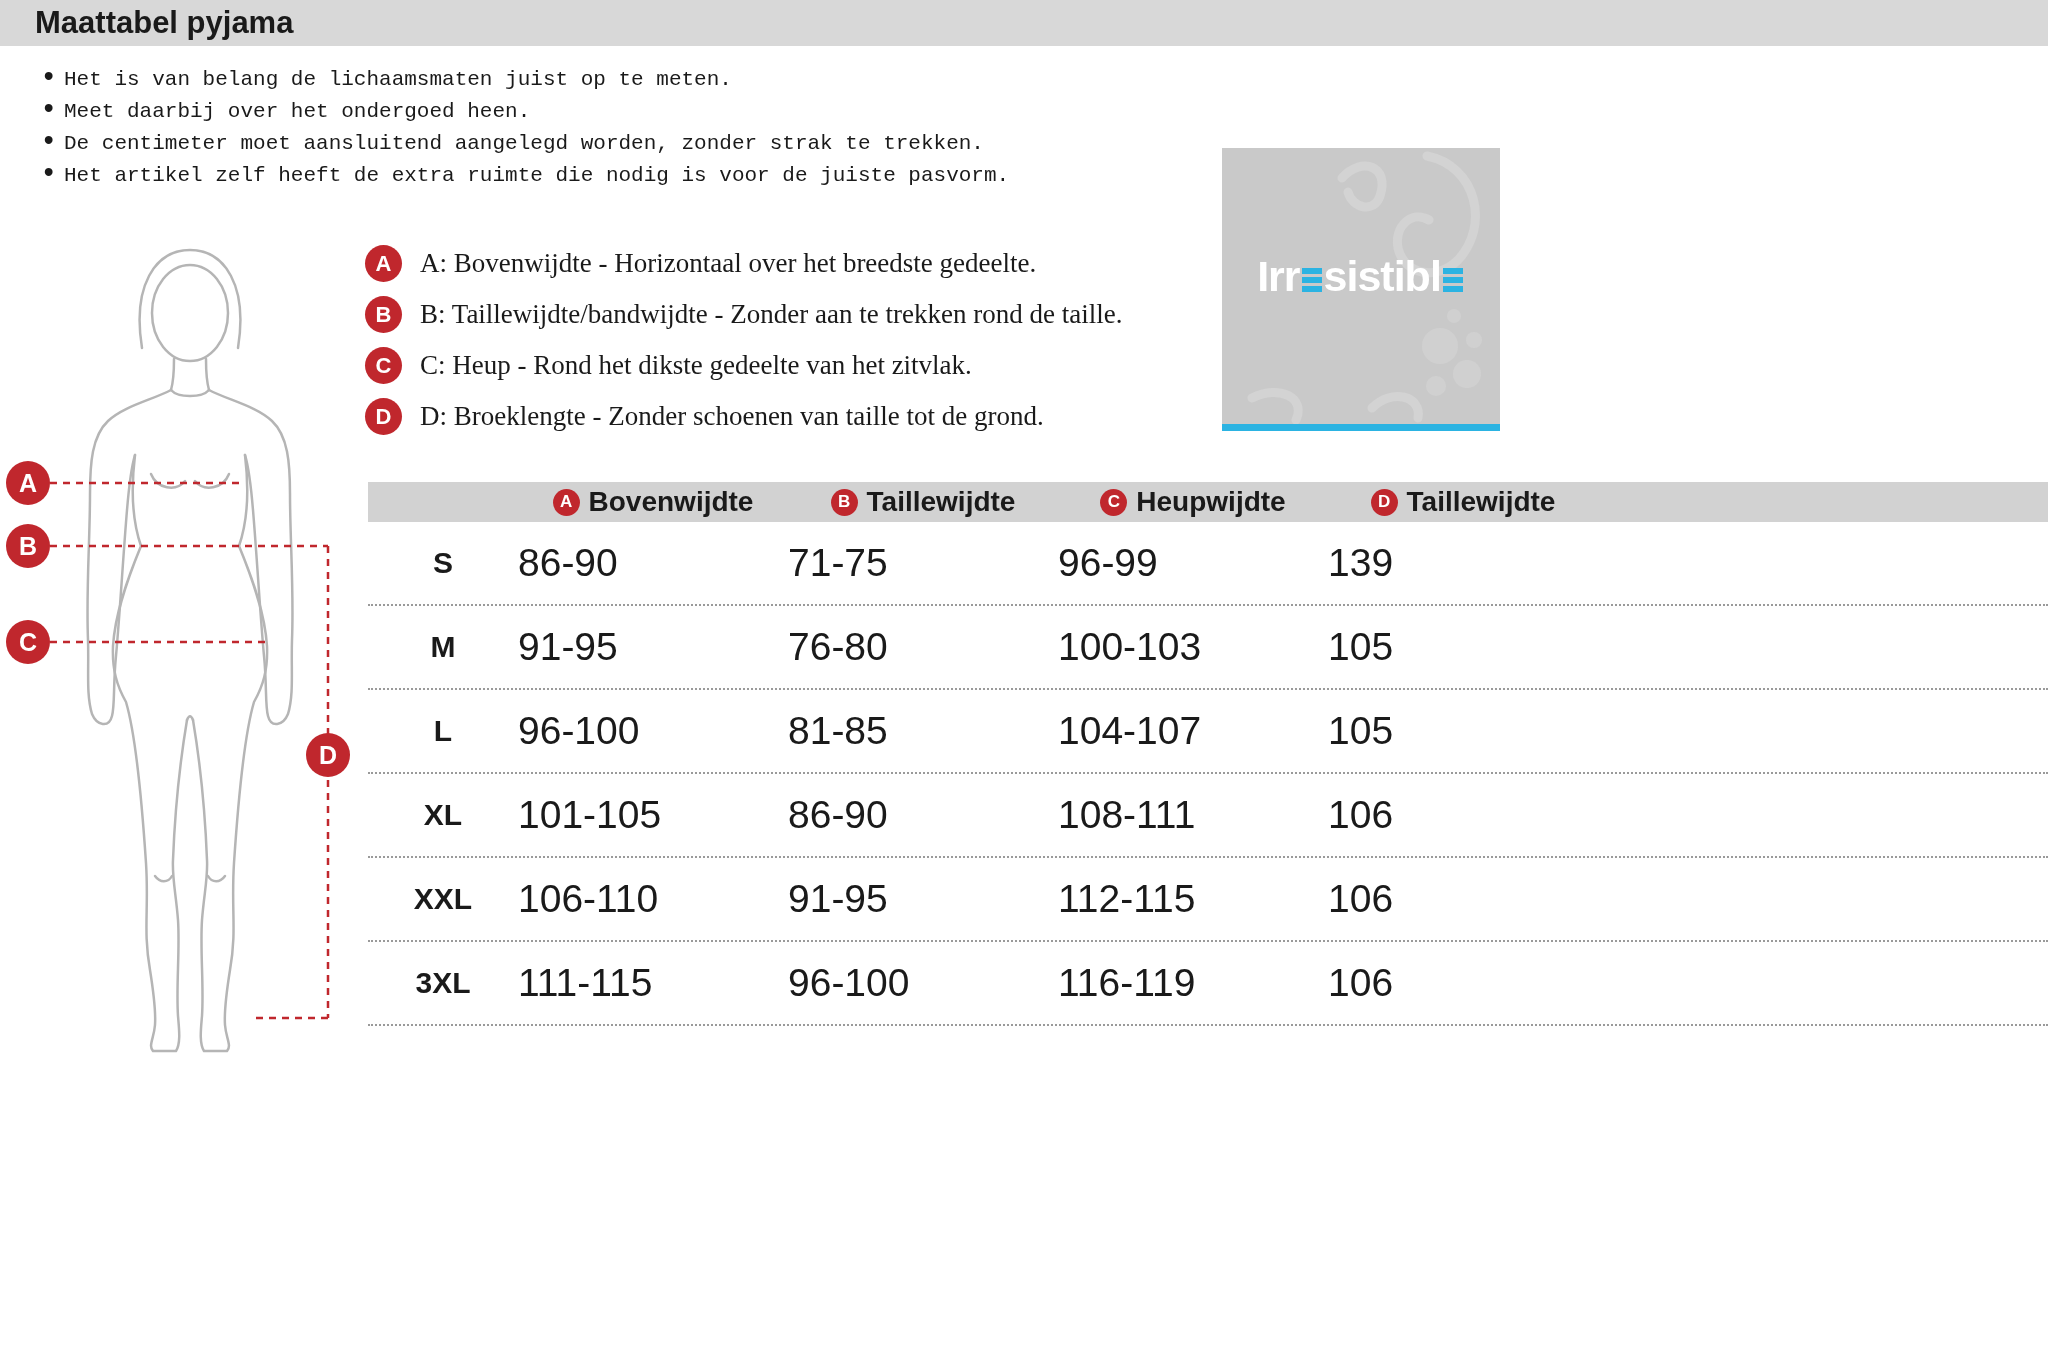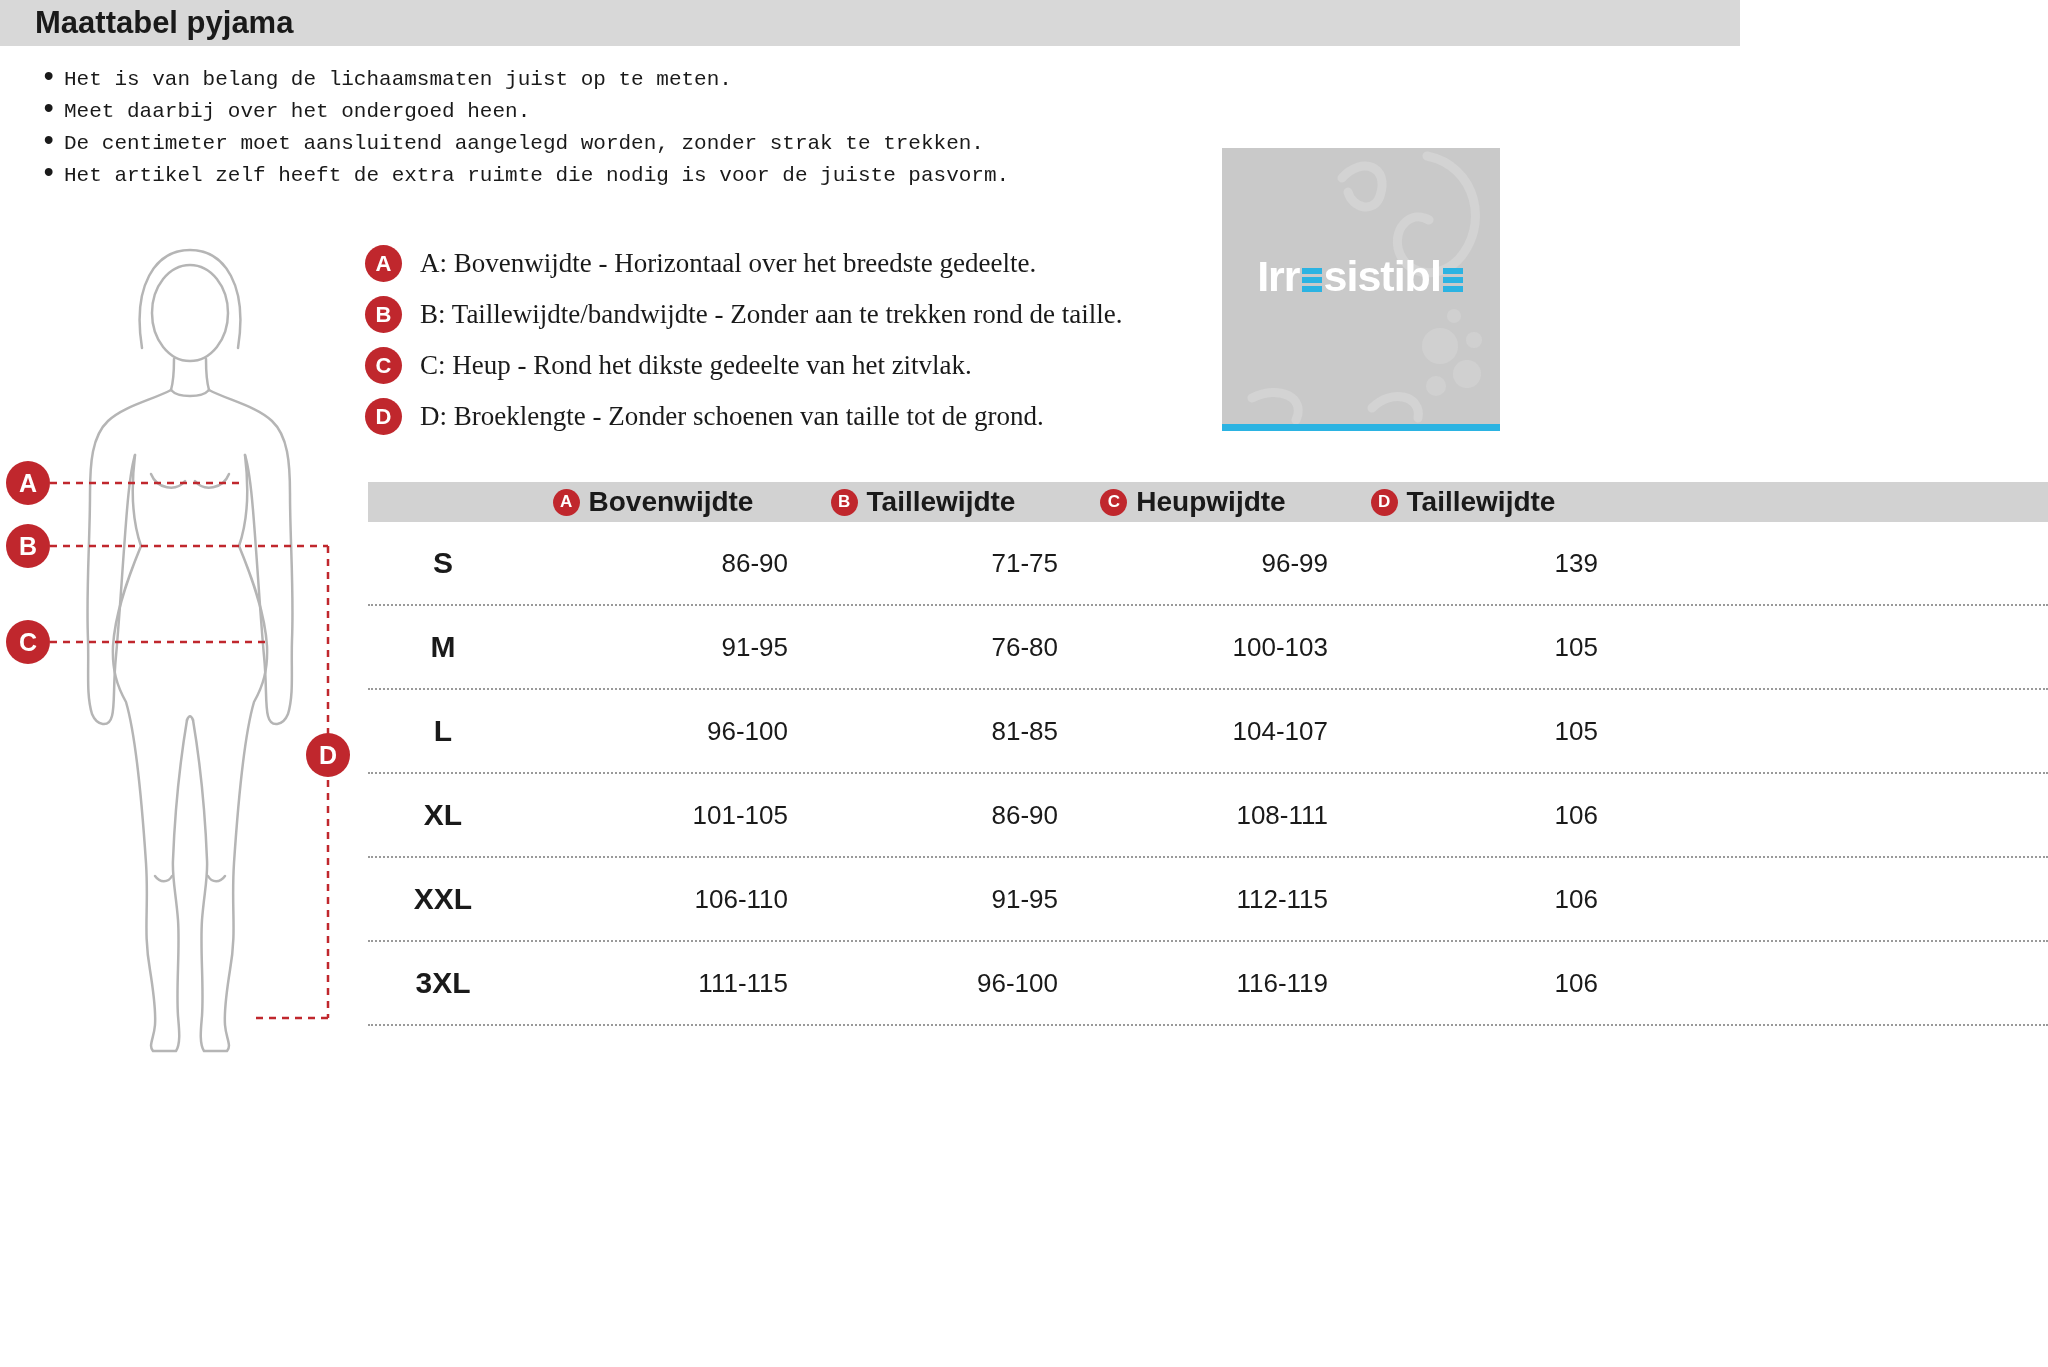--- a/index.html
+++ b/index.html
@@ -1,20 +1,20 @@
 <!DOCTYPE html>
 <html><head>
 <meta charset="utf-8">
 <style>
   * { margin:0; padding:0; box-sizing:border-box; }
   body { background:#ffffff; font-family:"Liberation Sans", sans-serif; color:#1a1a1a; }
   .page { position:relative; width:2048px; height:1367px; background:#ffffff; overflow:hidden; }
 
   
-  .title-bar { position:absolute; top:0; left:0; width:1740px; height:46px; background:#d8d8d8; }
+  .title-bar { position:absolute; top:0; left:0; width:2048px; height:46px; background:#d8d8d8; }
   .title-bar .title { position:absolute; left:35px; top:0; line-height:46px; font-size:31px; font-weight:600; }
 
   
   .instructions { position:absolute; left:40px; top:66px; width:1100px; }
   .instructions li { list-style:none; font-size:21px; line-height:27px; margin-bottom:5px; position:relative; padding-left:24px;font-family:Liberation Mono, monospace; }
   .instructions li::before { content:"•"; position:absolute; left:0; top:-1px; font-size:29px; }
 
   
   .legend { position:absolute; left:365px; top:245px; }
   .legend-item { display:flex; align-items:center; height:37px; margin-bottom:14px; }
@@ -33,21 +33,21 @@
 
   
   .size-table { position:absolute; left:368px; top:482px; width:1680px; }
   .thead { display:flex; align-items:center; height:40px; background:#d2d2d2; }
   .th-size { width:150px; }
   .th { width:270px; display:flex; align-items:center; justify-content:center; gap:9px; font-weight:bold; font-size:28px; }
   .hcircle { width:27px; height:27px; border-radius:50%; background:#c0272d; color:#fff;
              font-weight:bold; font-size:17px; display:flex; align-items:center; justify-content:center; flex:0 0 27px; }
   .trow { display:flex; align-items:center; height:84px; border-bottom:2px dotted #9a9a9a; }
   .cell-size { width:150px; text-align:center; font-weight:bold; font-size:30px; }
-  .cell-val { width:270px; text-align:right; font-size:26px; }
+  .cell-val { width:270px; text-align:left; font-size:39px; }
 
   
   .figure-wrap { position:absolute; left:0; top:228px; width:380px; height:850px; }
 </style>
 </head>
 <body>
 
 <div class="page">
 
   <div class="title-bar">

